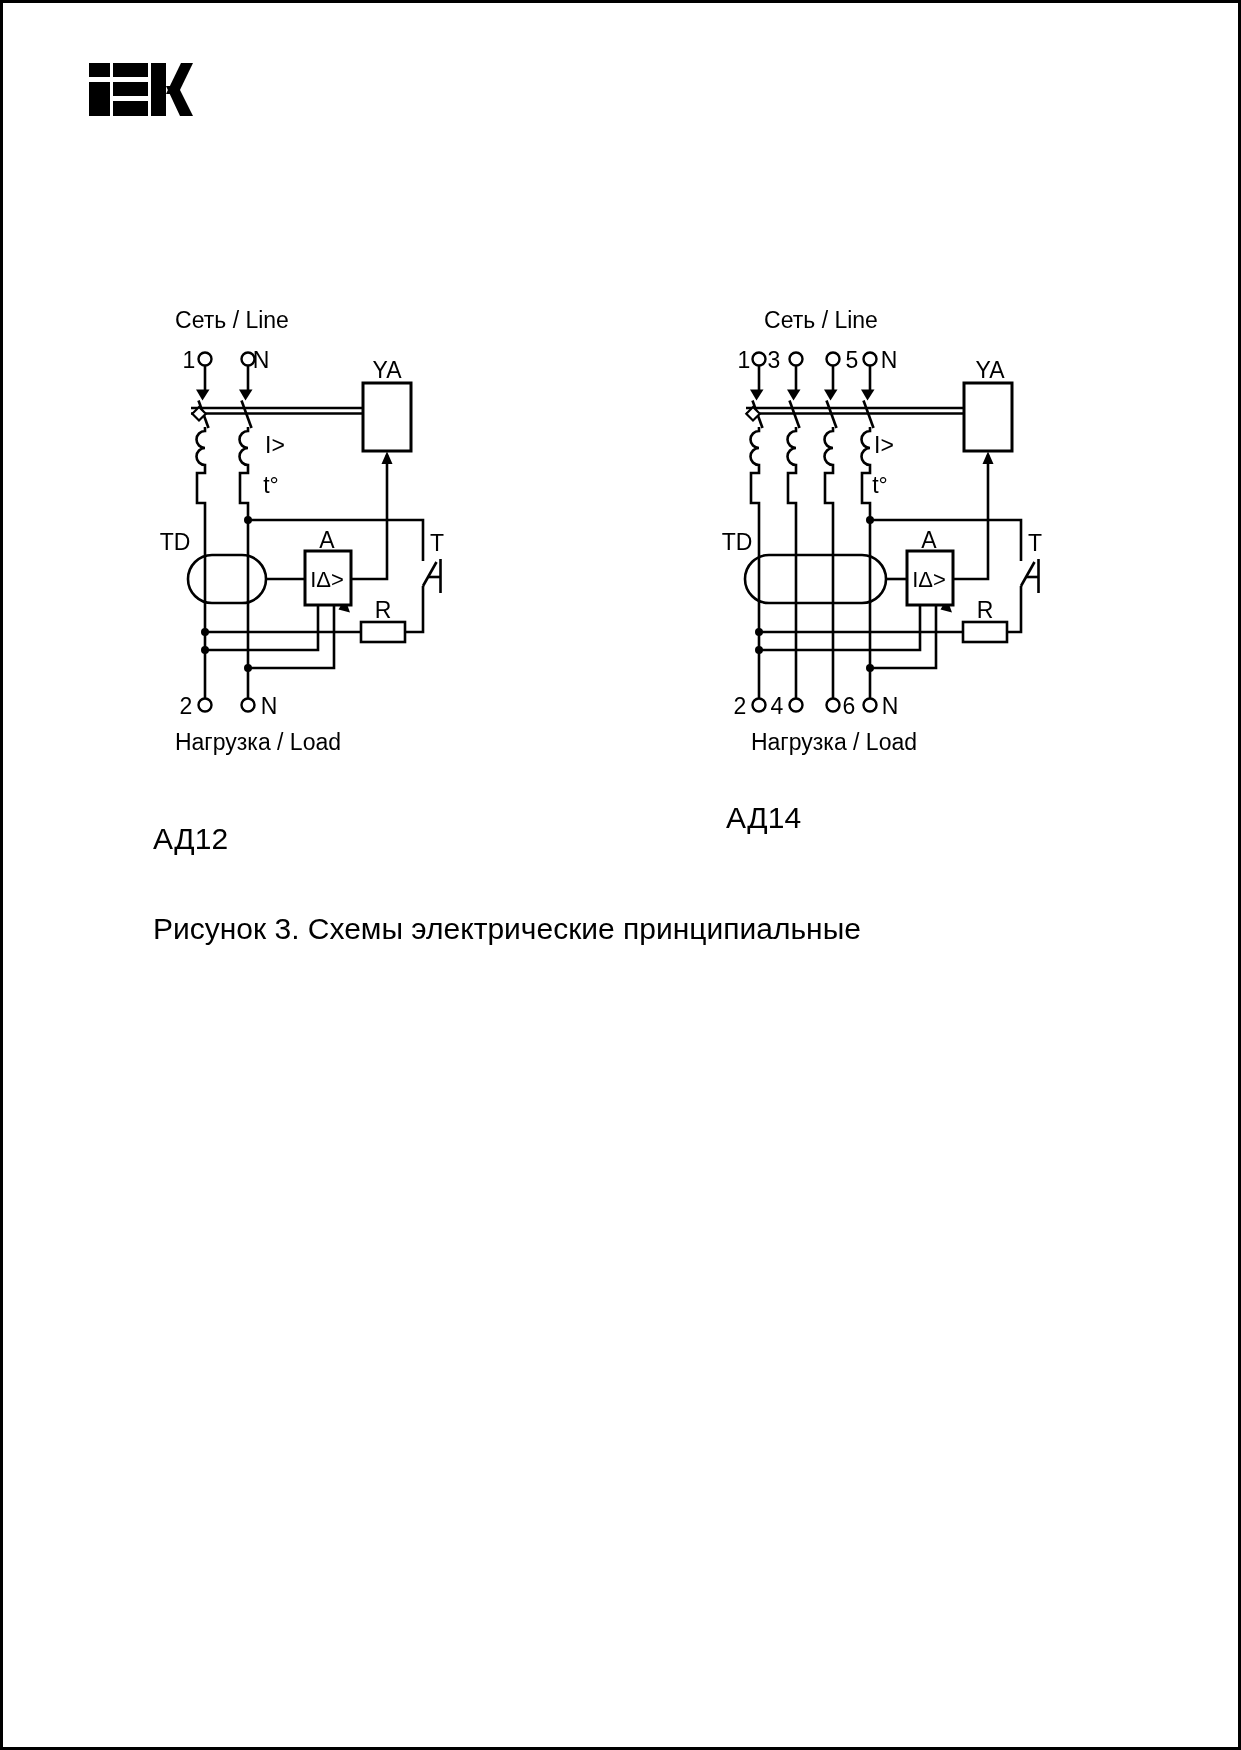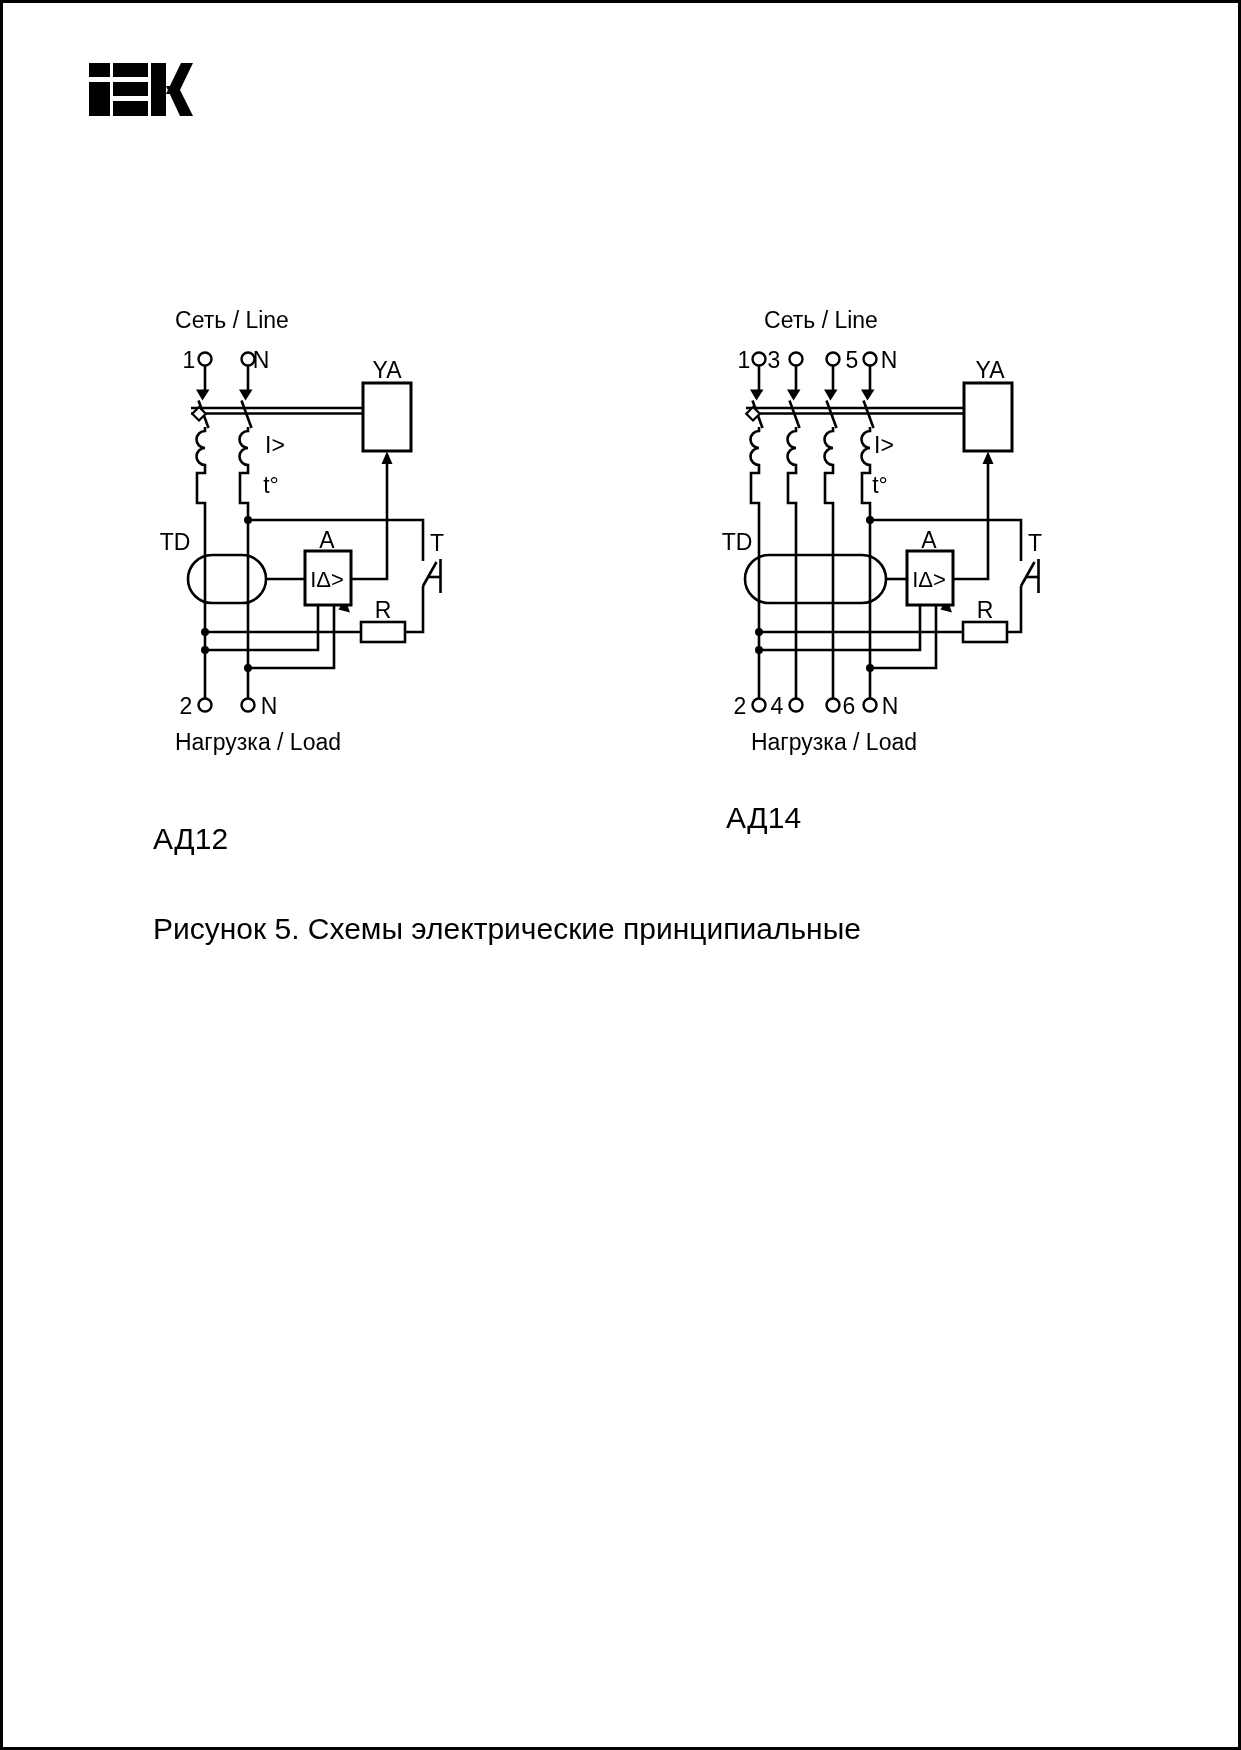--- a/index.html
+++ b/index.html
@@ -223,15 +223,15 @@
       <text class="dlabel" x="737" y="703">2</text>
       <text class="dlabel" x="774" y="703">4</text>
       <text class="dlabel" x="846" y="703">6</text>
       <text class="dlabel" x="887" y="703">N</text>
       <text class="dlabel" x="831" y="739">Нагрузка / Load</text>
     </g>
   </svg>
 
   <div class="html-label diagram-title" style="left:150px;top:819px;">АД12</div>
   <div class="html-label diagram-title" style="left:723px;top:798px;">АД14</div>
-  <div class="html-label" style="left:150px;top:909px;">Рисунок 5. Схемы электрические принципиальные</div>
+  <div class="html-label" style="left:150px;top:909px;">Рисунок 3. Схемы электрические принципиальные</div>
 
 </div>
 
 </body></html>

